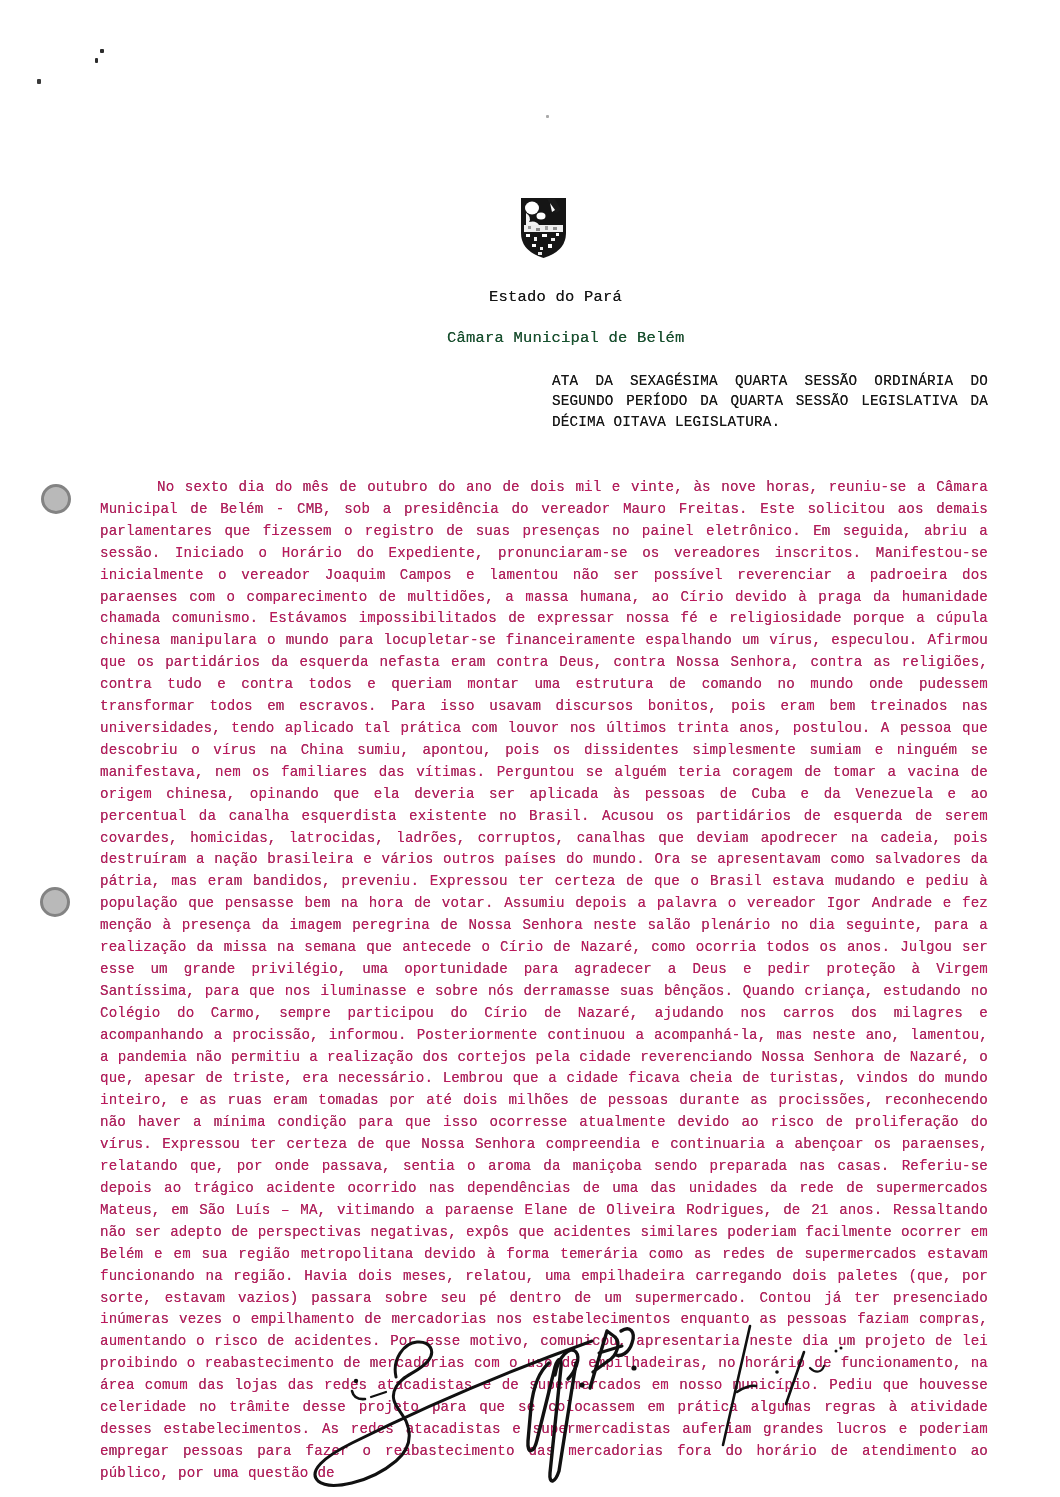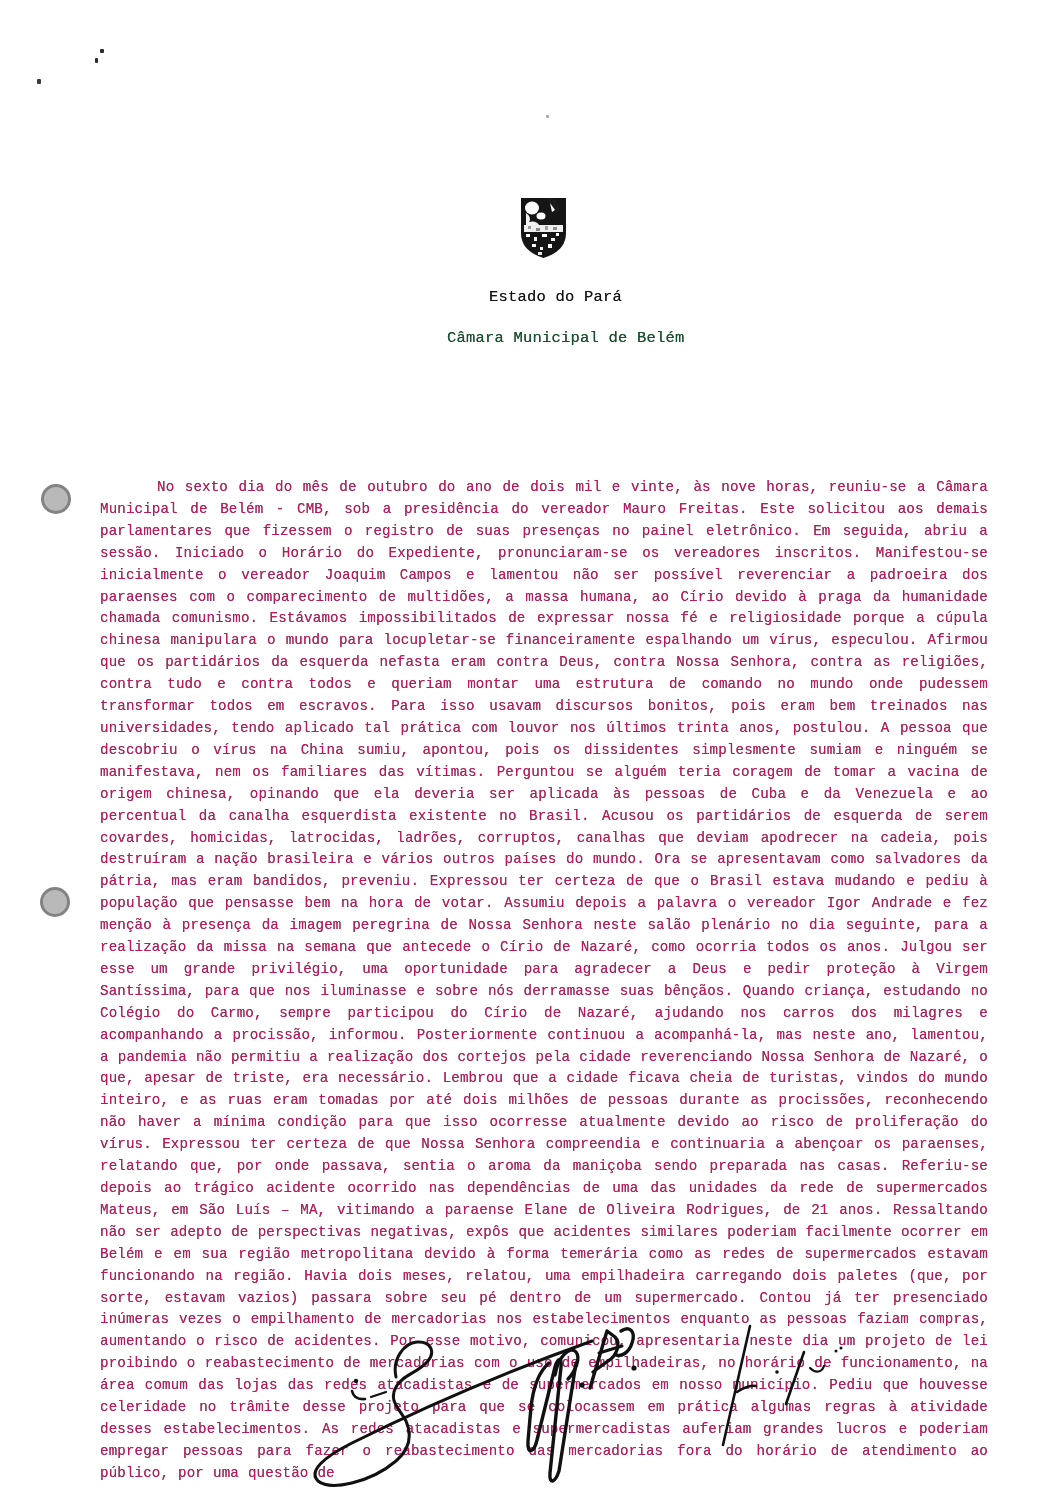--- a/index.html
+++ b/index.html
@@ -79,20 +79,21 @@
       <rect x="20" y="50" width="3" height="3" fill="#f2f2f2"></rect>
       <rect x="28" y="47" width="4" height="4" fill="#ffffff"></rect>
       <rect x="18" y="55" width="4" height="3" fill="#e9e9e9"></rect>
       <rect x="36" y="36" width="3" height="3" fill="#ffffff"></rect>
     </svg>
   </div>
 
   <div class="hdr-state">Estado do Pará</div>
   <div class="hdr-inst">Câmara Municipal de Belém</div>
 
+  <div class="doc-title">ATA DA SEXAGÉSIMA QUARTA SESSÃO ORDINÁRIA DO SEGUNDO PERÍODO DA QUARTA SESSÃO LEGISLATIVA DA DÉCIMA OITAVA LEGISLATURA.</div>
 
   <div class="doc-body">No sexto dia do mês de outubro do ano de dois mil e vinte, às nove horas, reuniu-se a Câmara Municipal de Belém - CMB, sob a presidência do vereador Mauro Freitas. Este solicitou aos demais parlamentares que fizessem o registro de suas presenças no painel eletrônico. Em seguida, abriu a sessão. Iniciado o Horário do Expediente, pronunciaram-se os vereadores inscritos. Manifestou-se inicialmente o vereador Joaquim Campos e lamentou não ser possível reverenciar a padroeira dos paraenses com o comparecimento de multidões, a massa humana, ao Círio devido à praga da humanidade chamada comunismo. Estávamos impossibilitados de expressar nossa fé e religiosidade porque a cúpula chinesa manipulara o mundo para locupletar-se financeiramente espalhando um vírus, especulou. Afirmou que os partidários da esquerda nefasta eram contra Deus, contra Nossa Senhora, contra as religiões, contra tudo e contra todos e queriam montar uma estrutura de comando no mundo onde pudessem transformar todos em escravos. Para isso usavam discursos bonitos, pois eram bem treinados nas universidades, tendo aplicado tal prática com louvor nos últimos trinta anos, postulou. A pessoa que descobriu o vírus na China sumiu, apontou, pois os dissidentes simplesmente sumiam e ninguém se manifestava, nem os familiares das vítimas. Perguntou se alguém teria coragem de tomar a vacina de origem chinesa, opinando que ela deveria ser aplicada às pessoas de Cuba e da Venezuela e ao percentual da canalha esquerdista existente no Brasil. Acusou os partidários de esquerda de serem covardes, homicidas, latrocidas, ladrões, corruptos, canalhas que deviam apodrecer na cadeia, pois destruíram a nação brasileira e vários outros países do mundo. Ora se apresentavam como salvadores da pátria, mas eram bandidos, preveniu. Expressou ter certeza de que o Brasil estava mudando e pediu à população que pensasse bem na hora de votar. Assumiu depois a palavra o vereador Igor Andrade e fez menção à presença da imagem peregrina de Nossa Senhora neste salão plenário no dia seguinte, para a realização da missa na semana que antecede o Círio de Nazaré, como ocorria todos os anos. Julgou ser esse um grande privilégio, uma oportunidade para agradecer a Deus e pedir proteção à Virgem Santíssima, para que nos iluminasse e sobre nós derramasse suas bênçãos. Quando criança, estudando no Colégio do Carmo, sempre participou do Círio de Nazaré, ajudando nos carros dos milagres e acompanhando a procissão, informou. Posteriormente continuou a acompanhá-la, mas neste ano, lamentou, a pandemia não permitiu a realização dos cortejos pela cidade reverenciando Nossa Senhora de Nazaré, o que, apesar de triste, era necessário. Lembrou que a cidade ficava cheia de turistas, vindos do mundo inteiro, e as ruas eram tomadas por até dois milhões de pessoas durante as procissões, reconhecendo não haver a mínima condição para que isso ocorresse atualmente devido ao risco de proliferação do vírus. Expressou ter certeza de que Nossa Senhora compreendia e continuaria a abençoar os paraenses, relatando que, por onde passava, sentia o aroma da maniçoba sendo preparada nas casas. Referiu-se depois ao trágico acidente ocorrido nas dependências de uma das unidades da rede de supermercados Mateus, em São Luís – MA, vitimando a paraense Elane de Oliveira Rodrigues, de 21 anos. Ressaltando não ser adepto de perspectivas negativas, expôs que acidentes similares poderiam facilmente ocorrer em Belém e em sua região metropolitana devido à forma temerária como as redes de supermercados estavam funcionando na região. Havia dois meses, relatou, uma empilhadeira carregando dois paletes (que, por sorte, estavam vazios) passara sobre seu pé dentro de um supermercado. Contou já ter presenciado inúmeras vezes o empilhamento de mercadorias nos estabelecimentos enquanto as pessoas faziam compras, aumentando o risco de acidentes. Por esse motivo, comunicou, apresentaria neste dia um projeto de lei proibindo o reabastecimento de mercadorias com o uso de empilhadeiras, no horário de funcionamento, na área comum das lojas das redes atacadistas e de supermercados em nosso município. Pediu que houvesse celeridade no trâmite desse projeto para que se colocassem em prática algumas regras à atividade desses estabelecimentos. As redes atacadistas e supermercadistas auferiam grandes lucros e poderiam empregar pessoas para fazer o reabastecimento das mercadorias fora do horário de atendimento ao público, por uma questão de</div>
 
   <div class="sig-layer">
     <svg width="560" height="182" viewBox="0 0 560 182" xmlns="http://www.w3.org/2000/svg" fill="none" stroke="#111111" stroke-linecap="round" stroke-linejoin="round">
 
       <g>
         <circle cx="56" cy="66" r="2.2" fill="#111111" stroke="none"></circle>
         <path d="M52,76 q2,9 13,8" stroke-width="2.6"></path>
         <path d="M71,82 l15,-5" stroke-width="2.2"></path>

